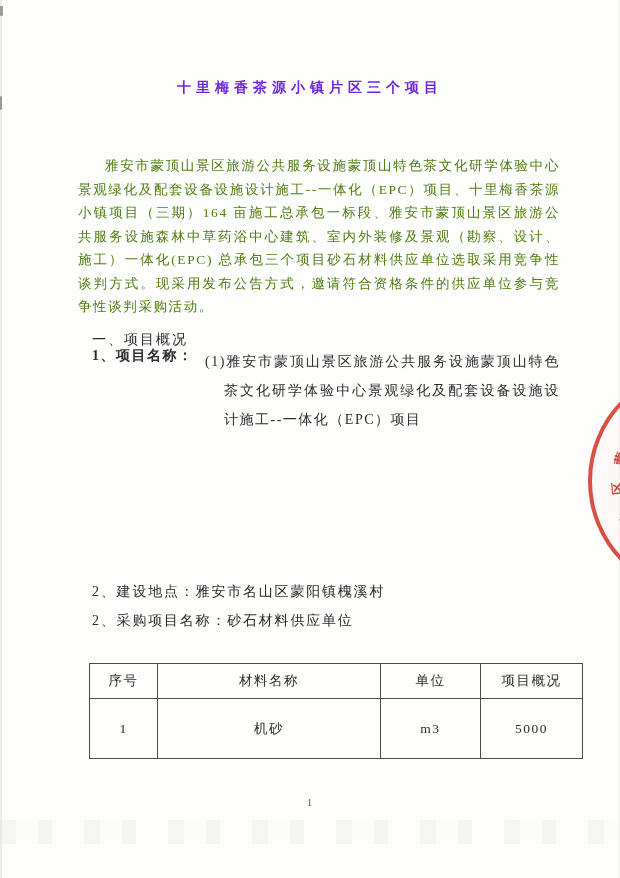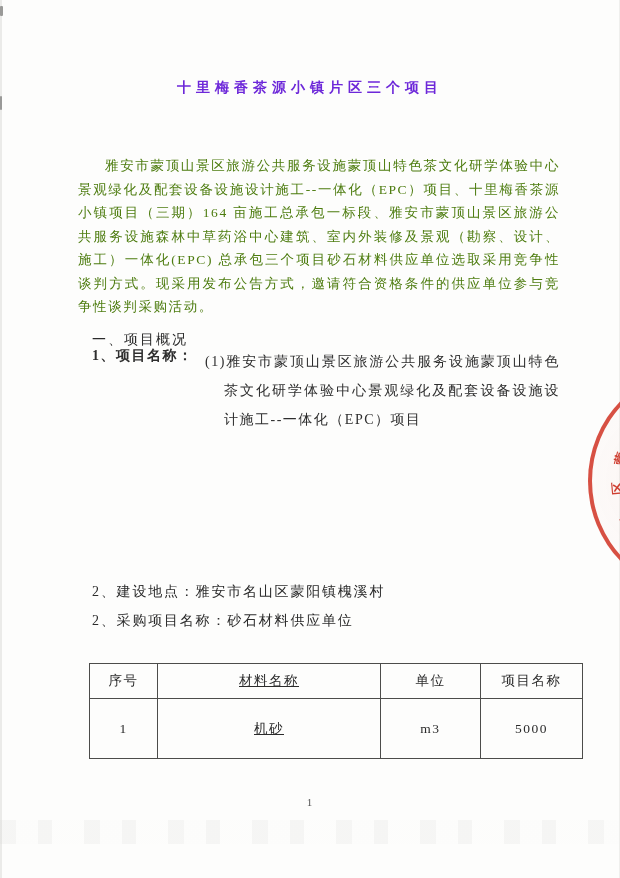--- a/index.html
+++ b/index.html
@@ -53,21 +53,21 @@
     position:absolute;left:78px;top:663px;width:481px;
     border-collapse:collapse;table-layout:fixed;
     font-size:13.5px;letter-spacing:1.5px;color:#2b2b2b;margin-left:11px;
   }
   .materials-table td{
     border:1px solid #4c4c4a;text-align:center;vertical-align:middle;
     overflow:hidden;
   }
   .materials-table .hdr td{height:32px;}
   .materials-table .row td{height:57px;}
-  .col-no{width:65px;} .col-name{width:220px;text-decoration:underline;} .col-unit{width:97px;} .col-qty{width:99px;}
+  .col-no{width:65px;} .col-name{width:220px;} .col-unit{width:97px;} .col-qty{width:99px;}
   .page-number{
     position:absolute;left:0;top:796px;width:100%;text-align:center;
     font-size:11px;color:#555;letter-spacing:1px;
   }
   .seal{
     position:absolute;left:588px;top:366px;width:222px;height:222px;
     border:4px solid rgba(209,56,41,.88);border-radius:50%;
     background:radial-gradient(circle at 35% 50%, rgba(216,70,54,.05), rgba(216,70,54,0) 70%);
   }
   .seal-char{
@@ -103,21 +103,21 @@
 
   <div class="plain-item" style="top:583px;">2、建设地点：雅安市名山区蒙阳镇槐溪村</div>
   <div class="plain-item" style="top:612px;">2、采购项目名称：砂石材料供应单位</div>
 
   <table class="materials-table">
     <tbody>
       <tr class="hdr">
         <td class="col-no">序号</td>
         <td class="col-name">材料名称</td>
         <td class="col-unit">单位</td>
-        <td class="col-qty">项目名称</td>
+        <td class="col-qty">项目概况</td>
       </tr>
       <tr class="row">
         <td class="col-no">1</td>
         <td class="col-name">机砂</td>
         <td class="col-unit">m3</td>
         <td class="col-qty">5000</td>
       </tr>
     </tbody>
   </table>
 

